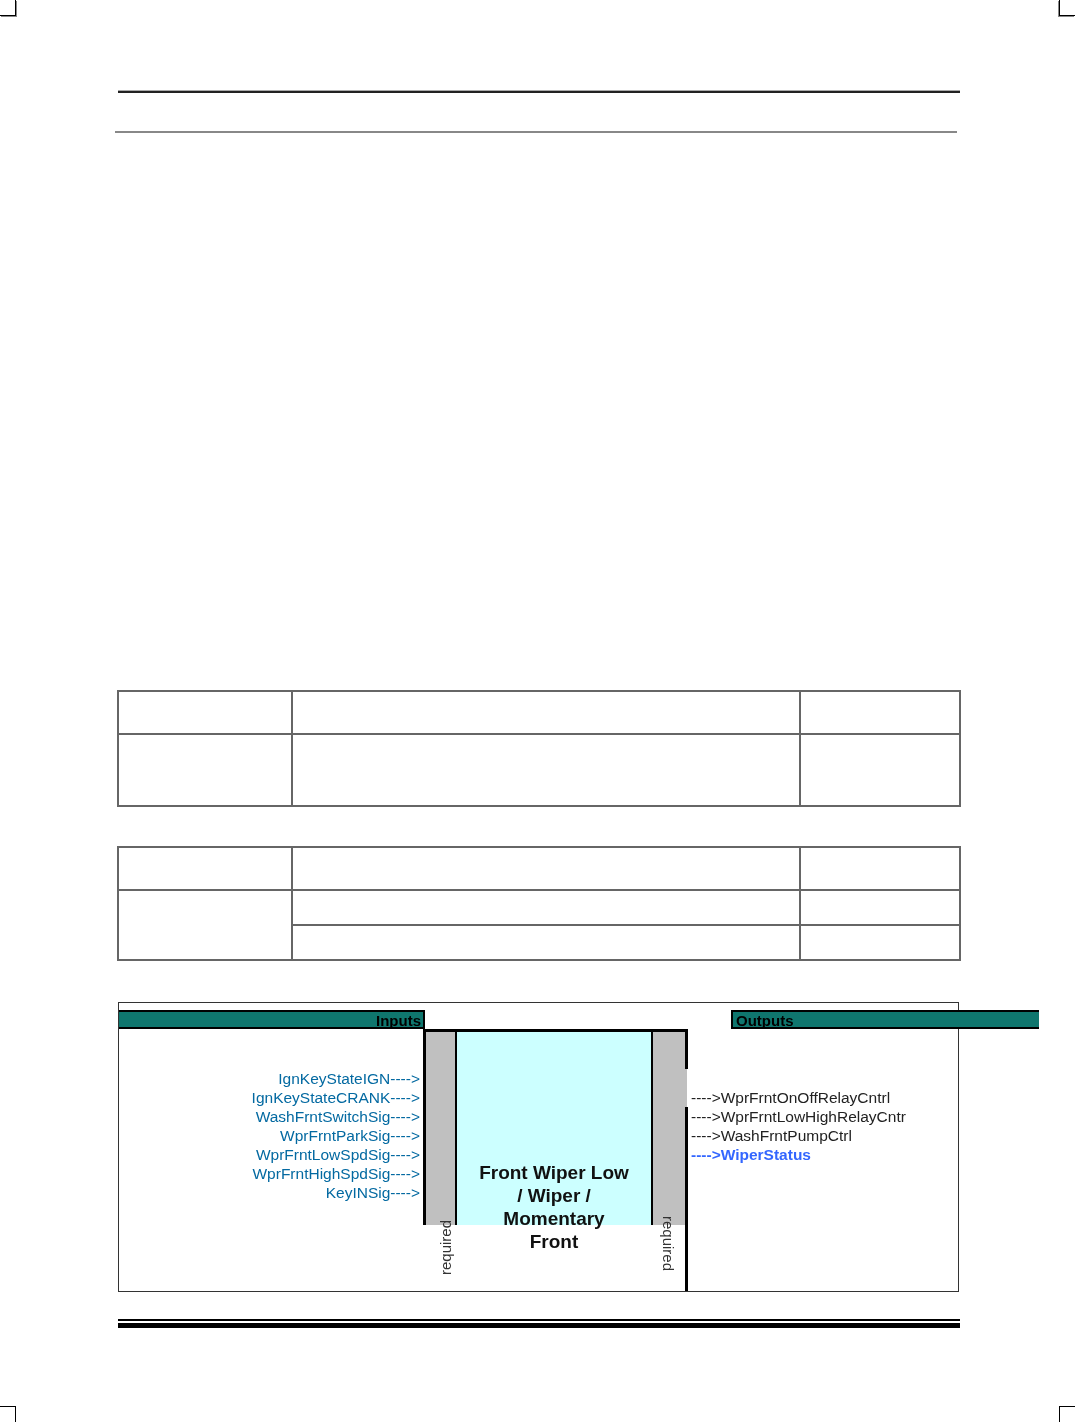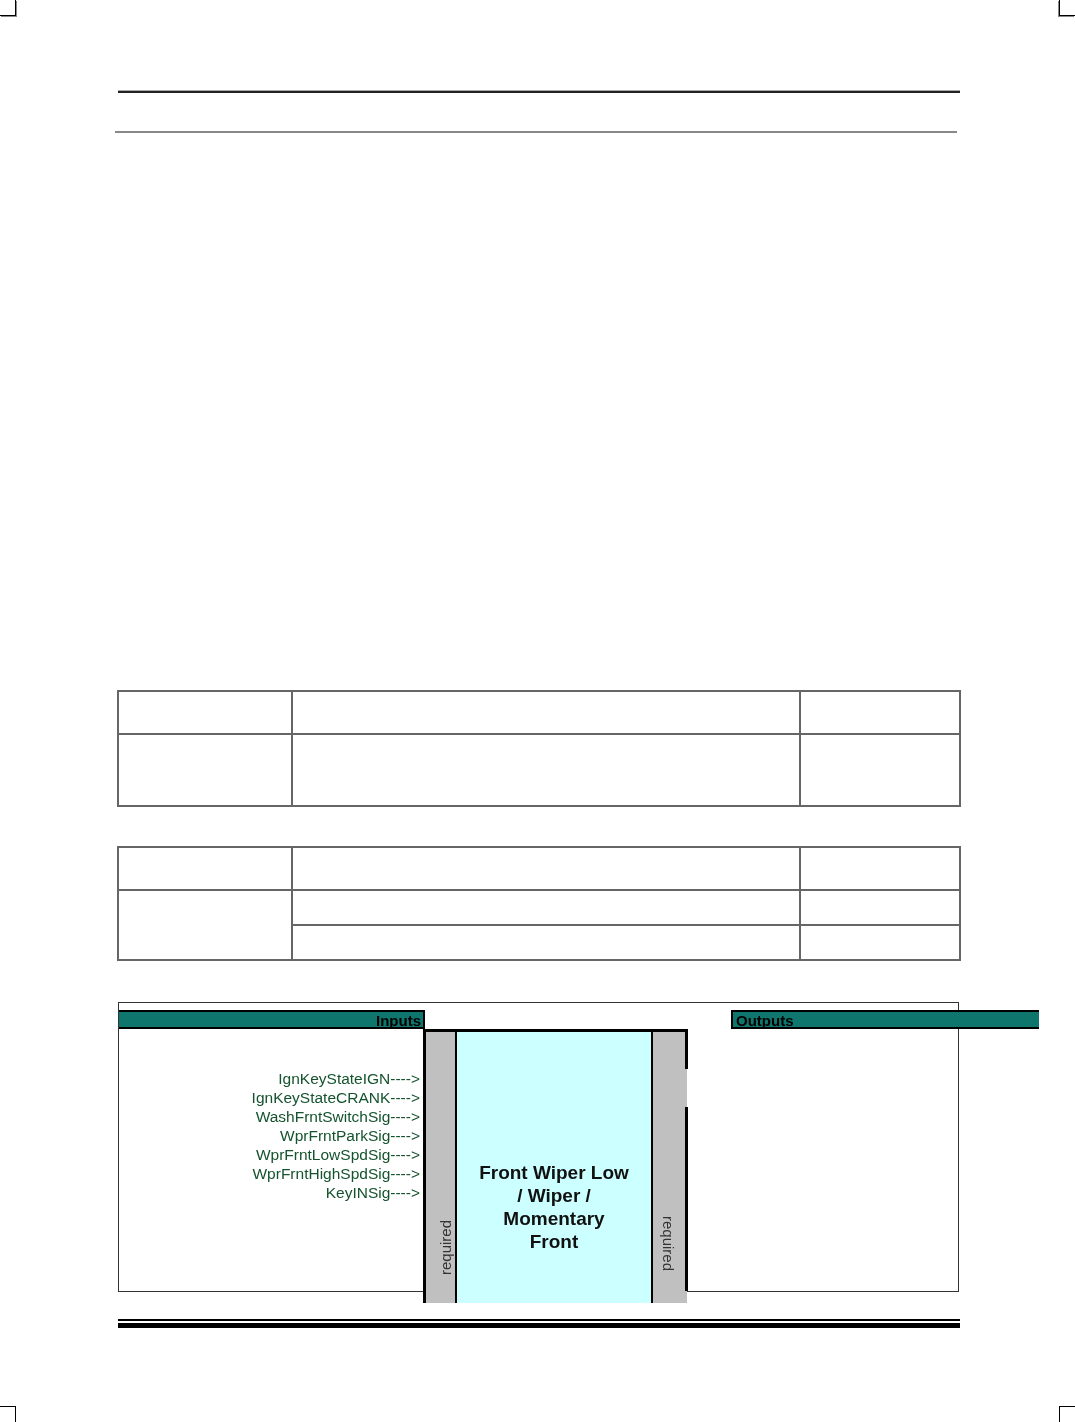--- a/index.html
+++ b/index.html
@@ -24,34 +24,34 @@
   table.grid td { border: 2px solid #666; padding: 0; }
 
   
   .diagram { left: 118px; top: 1002px; width: 841px; height: 290px; border: 1px solid #333; box-sizing: border-box; background: #fff; }
   .hdr { position: absolute; height: 19px; background: #0f766e; border: 2px solid #000;
          font-weight: bold; font-size: 15px; line-height: 17px; box-sizing: border-box; }
   .hdr span { text-decoration: underline; }
   .hdr.in { left: 0; top: 7px; width: 306px; text-align: right; padding-right: 2px; border-left: none; }
   .hdr.out { left: 568px; top: 7px; width: 308px; text-align: left; padding-left: 3px; border-right: none; margin-left: 44px; }
 
-  .bar { position: absolute; top: 26px; height: 274px; box-sizing: border-box; }
+  .bar { position: absolute; top: 26px; height: 196px; box-sizing: border-box; }
   .bar.req-l { left: 304px; width: 34px; background: #c0c0c0; border-left: 3px solid #000; border-right: 2px solid #000; border-top: 3px solid #000; }
   .bar.core { left: 338px; width: 194px; background: #ccffff; border-top: 3px solid #000; }
   .bar.req-r { left: 532px; width: 36px; background: #c0c0c0; border-left: 2px solid #000; border-top: 3px solid #000; }
   .out-edge { position: absolute; left: 566px; width: 3px; background: #000; }
 
   .vlabel { position: absolute; font-size: 15px; color: #333; white-space: nowrap; }
   .vlabel.l { left: 11px; top: 212px; transform: rotate(-90deg); transform-origin: left top; top: 243px; }
   .vlabel.r { left: 24px; top: 184px; transform: rotate(90deg); transform-origin: left top; }
 
   .core-title { position: absolute; left: 0; right: 0; top: 129px; text-align: center;
                 font-weight: bold; font-size: 19px; line-height: 23px; color: #111; }
 
-  .inputs { position: absolute; right: 538px; top: 66px; text-align: right; font-size: 15.5px; line-height: 19px; color: #14532d; }
+  .inputs { position: absolute; right: 538px; top: 66px; text-align: right; font-size: 15.5px; line-height: 19px; color: #0369a1; }
   .outputs { position: absolute; left: 572px; top: 85px; text-align: left; font-size: 15.5px; line-height: 19px; color: #222; white-space: nowrap; width: 265px; overflow: hidden; }
   .outputs .hl { color: #3366ff; font-weight: bold; }
 </style>
 </head>
 <body>
 
 <div class="corner tl"></div>
 <div class="corner tr"></div>
 <div class="corner bl"></div>
 <div class="corner br"></div>
@@ -117,16 +117,22 @@
   <div class="inputs">
     <div>IgnKeyStateIGN----&gt;</div>
     <div>IgnKeyStateCRANK----&gt;</div>
     <div>WashFrntSwitchSig----&gt;</div>
     <div>WprFrntParkSig----&gt;</div>
     <div>WprFrntLowSpdSig----&gt;</div>
     <div>WprFrntHighSpdSig----&gt;</div>
     <div>KeyINSig----&gt;</div>
   </div>
 
+  <div class="outputs">
+    <div>----&gt;WprFrntOnOffRelayCntrl</div>
+    <div>----&gt;WprFrntLowHighRelayCntr</div>
+    <div>----&gt;WashFrntPumpCtrl</div>
+    <div class="hl">----&gt;WiperStatus</div>
+  </div>
 </div>
 
 <div class="abs rule-bottom1"></div>
 <div class="abs rule-bottom2"></div>
 
 </body></html>

